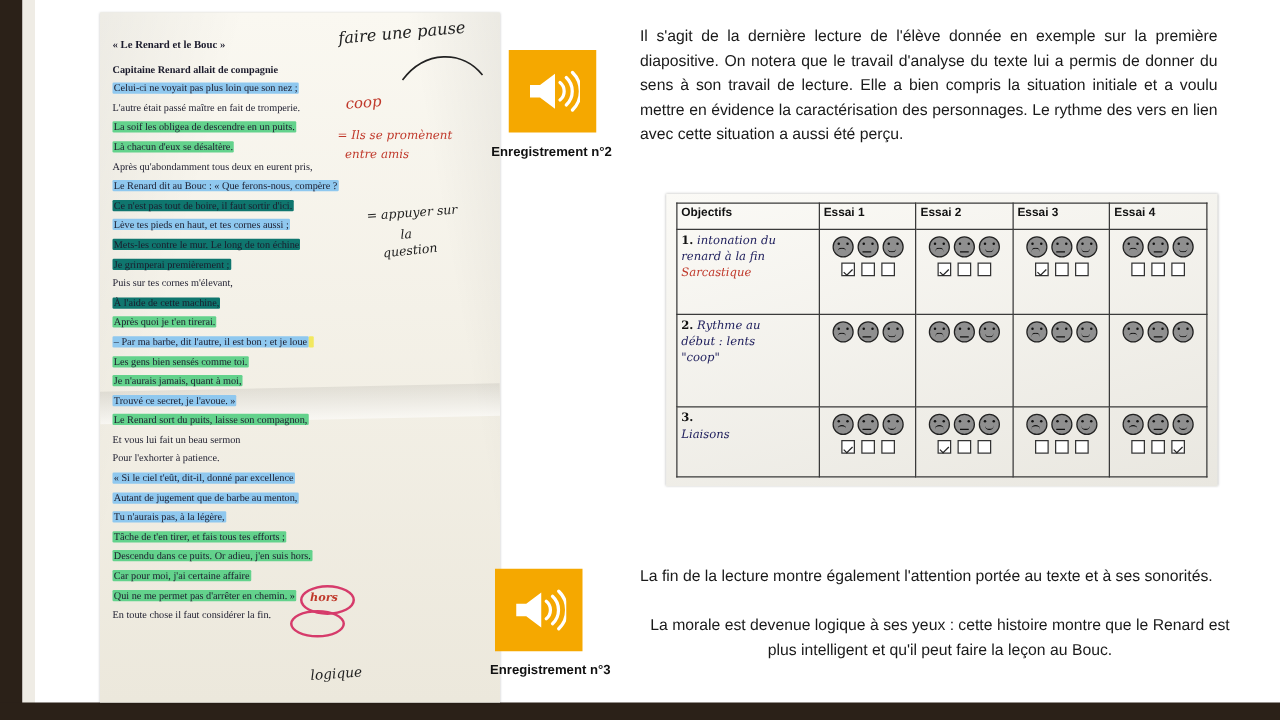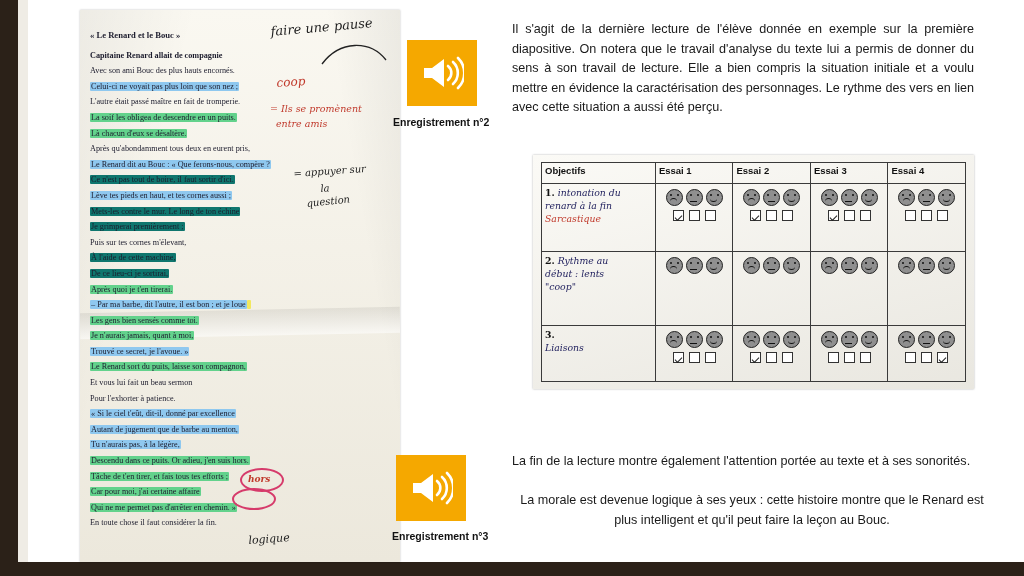--- a/index.html
+++ b/index.html
@@ -158,47 +158,45 @@
   <div class="bottom-band"></div>
 
   <div class="doc">
     <div class="paper-shadow"></div>
     <div class="fold"></div>
 
     <div class="poem">
       <div class="ln title">« Le Renard et le Bouc »</div>
       <div class="ln" style="height:4px"></div>
       <div class="ln"><span class="bold">Capitaine Renard allait de compagnie</span></div>
-      <div class="ln"><span>Avec son ami Bouc des plus hauts encornés.</span></div>
       <div class="ln"><span class="hl hl-blue">Celui-ci ne voyait pas plus loin que son nez ;</span></div>
       <div class="ln"><span>L'autre était passé maître en fait de tromperie.</span></div>
       <div class="ln"><span class="hl hl-green">La soif les obligea de descendre en un puits.</span></div>
       <div class="ln"><span class="hl hl-green">Là chacun d'eux se désaltère.</span></div>
       <div class="ln"><span>Après qu'abondamment tous deux en eurent pris,</span></div>
       <div class="ln"><span class="hl hl-blue">Le Renard dit au Bouc : « Que ferons-nous, compère ?</span></div>
       <div class="ln"><span class="hl hl-purple">Ce n'est pas tout de boire, il faut sortir d'ici.</span></div>
       <div class="ln"><span class="hl hl-blue">Lève tes pieds en haut, et tes cornes aussi ;</span></div>
       <div class="ln"><span class="hl hl-purple">Mets-les contre le mur. Le long de ton échine</span></div>
       <div class="ln"><span class="hl hl-purple">Je grimperai premièrement ;</span></div>
       <div class="ln"><span>Puis sur tes cornes m'élevant,</span></div>
       <div class="ln"><span class="hl hl-purple">À l'aide de cette machine,</span></div>
-      <div class="ln"><span class="hl hl-purple">De ce lieu-ci je sortirai,</span></div>
       <div class="ln"><span class="hl hl-green">Après quoi je t'en tirerai.</span></div>
       <div class="ln"><span class="hl hl-blue">– Par ma barbe, dit l'autre, il est bon ; et je loue</span><span class="hl hl-yellow">&nbsp;</span></div>
       <div class="ln"><span class="hl hl-green">Les gens bien sensés comme toi.</span></div>
       <div class="ln"><span class="hl hl-green">Je n'aurais jamais, quant à moi,</span></div>
       <div class="ln"><span class="hl hl-blue">Trouvé ce secret, je l'avoue. »</span></div>
       <div class="ln"><span class="hl hl-green">Le Renard sort du puits, laisse son compagnon,</span></div>
       <div class="ln"><span>Et vous lui fait un beau sermon</span></div>
       <div class="ln"><span>Pour l'exhorter à patience.</span></div>
       <div class="ln"><span class="hl hl-blue">« Si le ciel t'eût, dit-il, donné par excellence</span></div>
       <div class="ln"><span class="hl hl-blue">Autant de jugement que de barbe au menton,</span></div>
       <div class="ln"><span class="hl hl-blue">Tu n'aurais pas, à la légère,</span></div>
+      <div class="ln"><span class="hl hl-green">Tâche de t'en tirer, et fais tous tes efforts ;</span></div>
       <div class="ln"><span class="hl hl-green">Descendu dans ce puits. Or adieu, j'en suis hors.</span></div>
-      <div class="ln"><span class="hl hl-green">Tâche de t'en tirer, et fais tous tes efforts ;</span></div>
       <div class="ln"><span class="hl hl-green">Car pour moi, j'ai certaine affaire</span></div>
       <div class="ln"><span class="hl hl-green">Qui ne me permet pas d'arrêter en chemin. »</span></div>
       <div class="ln"><span>En toute chose il faut considérer la fin.</span></div>
     </div>
 
     <div class="hand" style="left:190px;top:14px;font-size:13px;transform:rotate(-5deg);">faire une pause</div>
     <div class="hand red" style="left:196px;top:66px;font-size:12px;transform:rotate(-4deg);">coop</div>
     <div class="hand red" style="left:190px;top:93px;font-size:9.5px;">= Ils se promènent</div>
     <div class="hand red" style="left:196px;top:108px;font-size:9.5px;">entre amis</div>
     <div class="hand" style="left:213px;top:158px;font-size:10px;transform:rotate(-4deg);">= appuyer sur</div>

